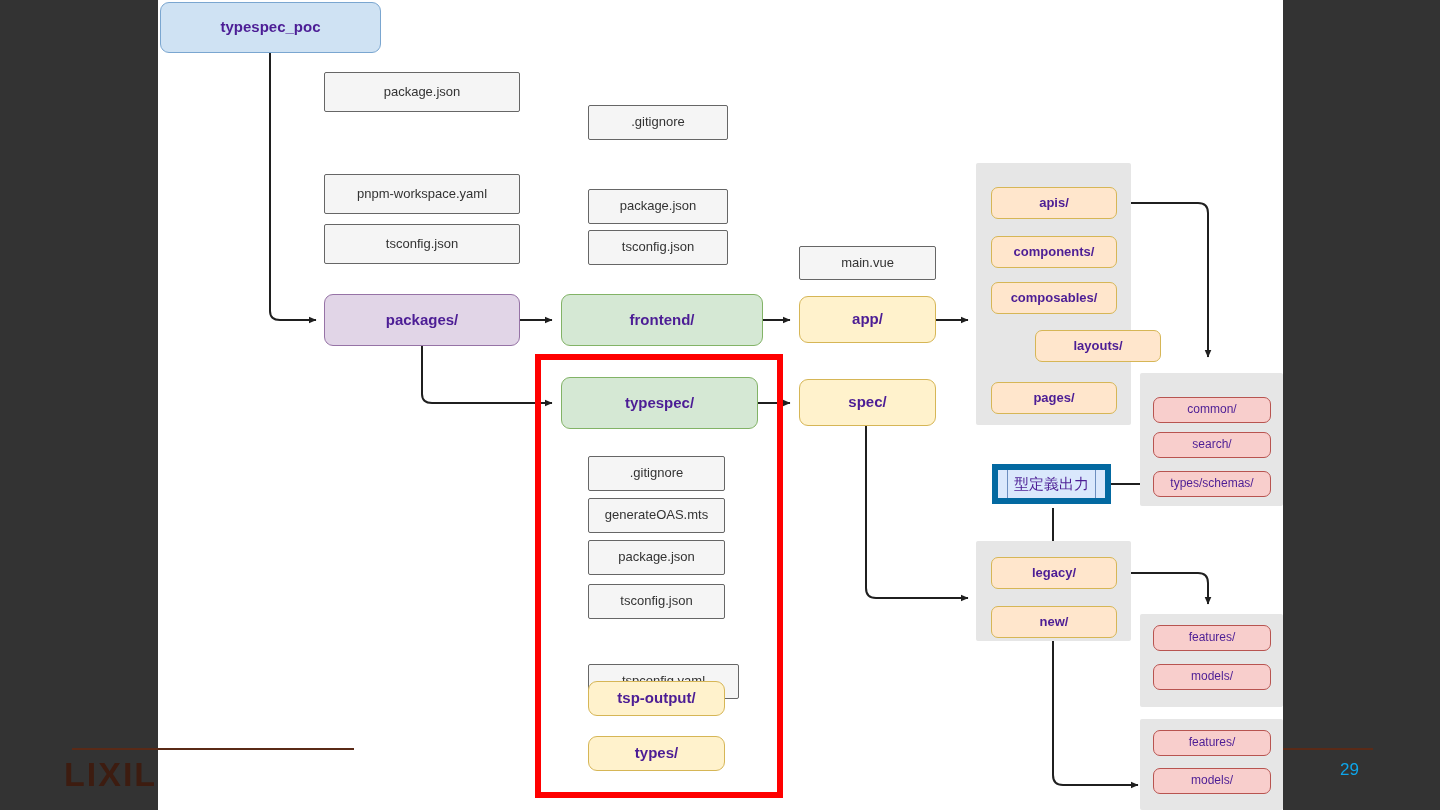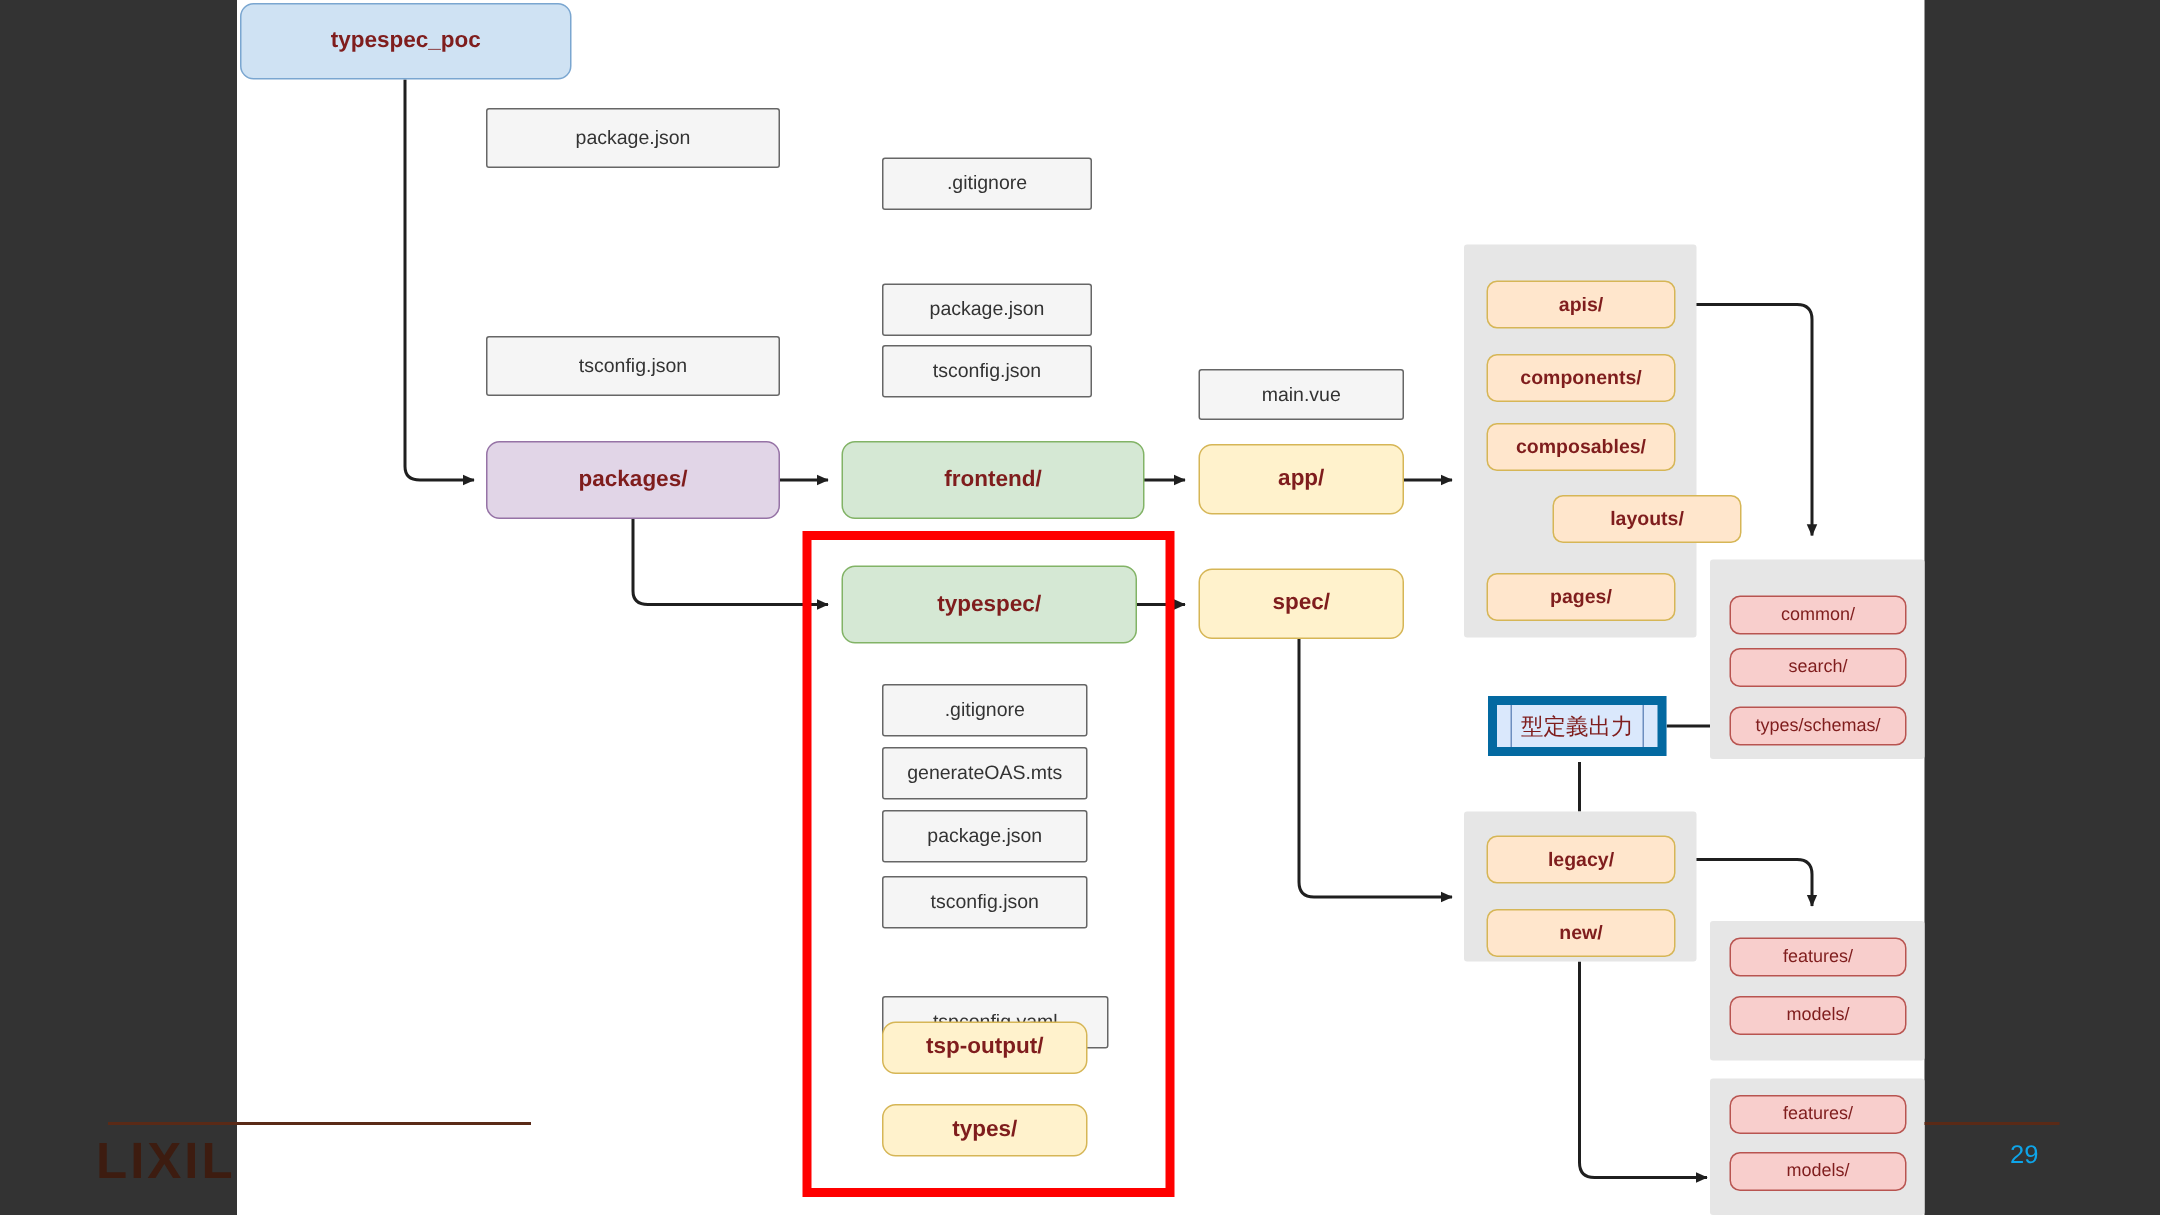--- a/index.html
+++ b/index.html
@@ -18,21 +18,21 @@
     background:#ffffff;
   }
 
   
   .node{
     position:absolute;
     box-sizing:border-box;
     display:flex;align-items:center;justify-content:center;
     text-align:center;
     line-height:1.1;
-    color:#7f1d1d;
+    color:#4c1d95;
   }
 
   
   .rnode{
     border-radius:9px;
     border:1px solid #9a9a9a;
     font-weight:bold;
     font-size:15px;
   }
   .blue   {background:#cfe2f3;border-color:#7aa6d0;}
@@ -161,20 +161,23 @@
       </g>
     </svg>
 
     <div class="node rnode blue" style="left:2px;top:2px;width:221px;height:51px;">
       <span>typespec_poc</span>
     </div>
 
     <div class="node file" style="left:166px;top:72px;width:196px;height:40px;">
       <span>package.json</span>
     </div>
+    <div class="node file" style="left:166px;top:174px;width:196px;height:40px;">
+      <span>pnpm-workspace.yaml</span>
+    </div>
     <div class="node file" style="left:166px;top:224px;width:196px;height:40px;">
       <span>tsconfig.json</span>
     </div>
 
     <div class="node rnode purple" style="left:166px;top:294px;width:196px;height:52px;">
       <span>packages/</span>
     </div>
 
     <div class="node file" style="left:430px;top:105px;width:140px;height:35px;">
       <span>.gitignore</span>

